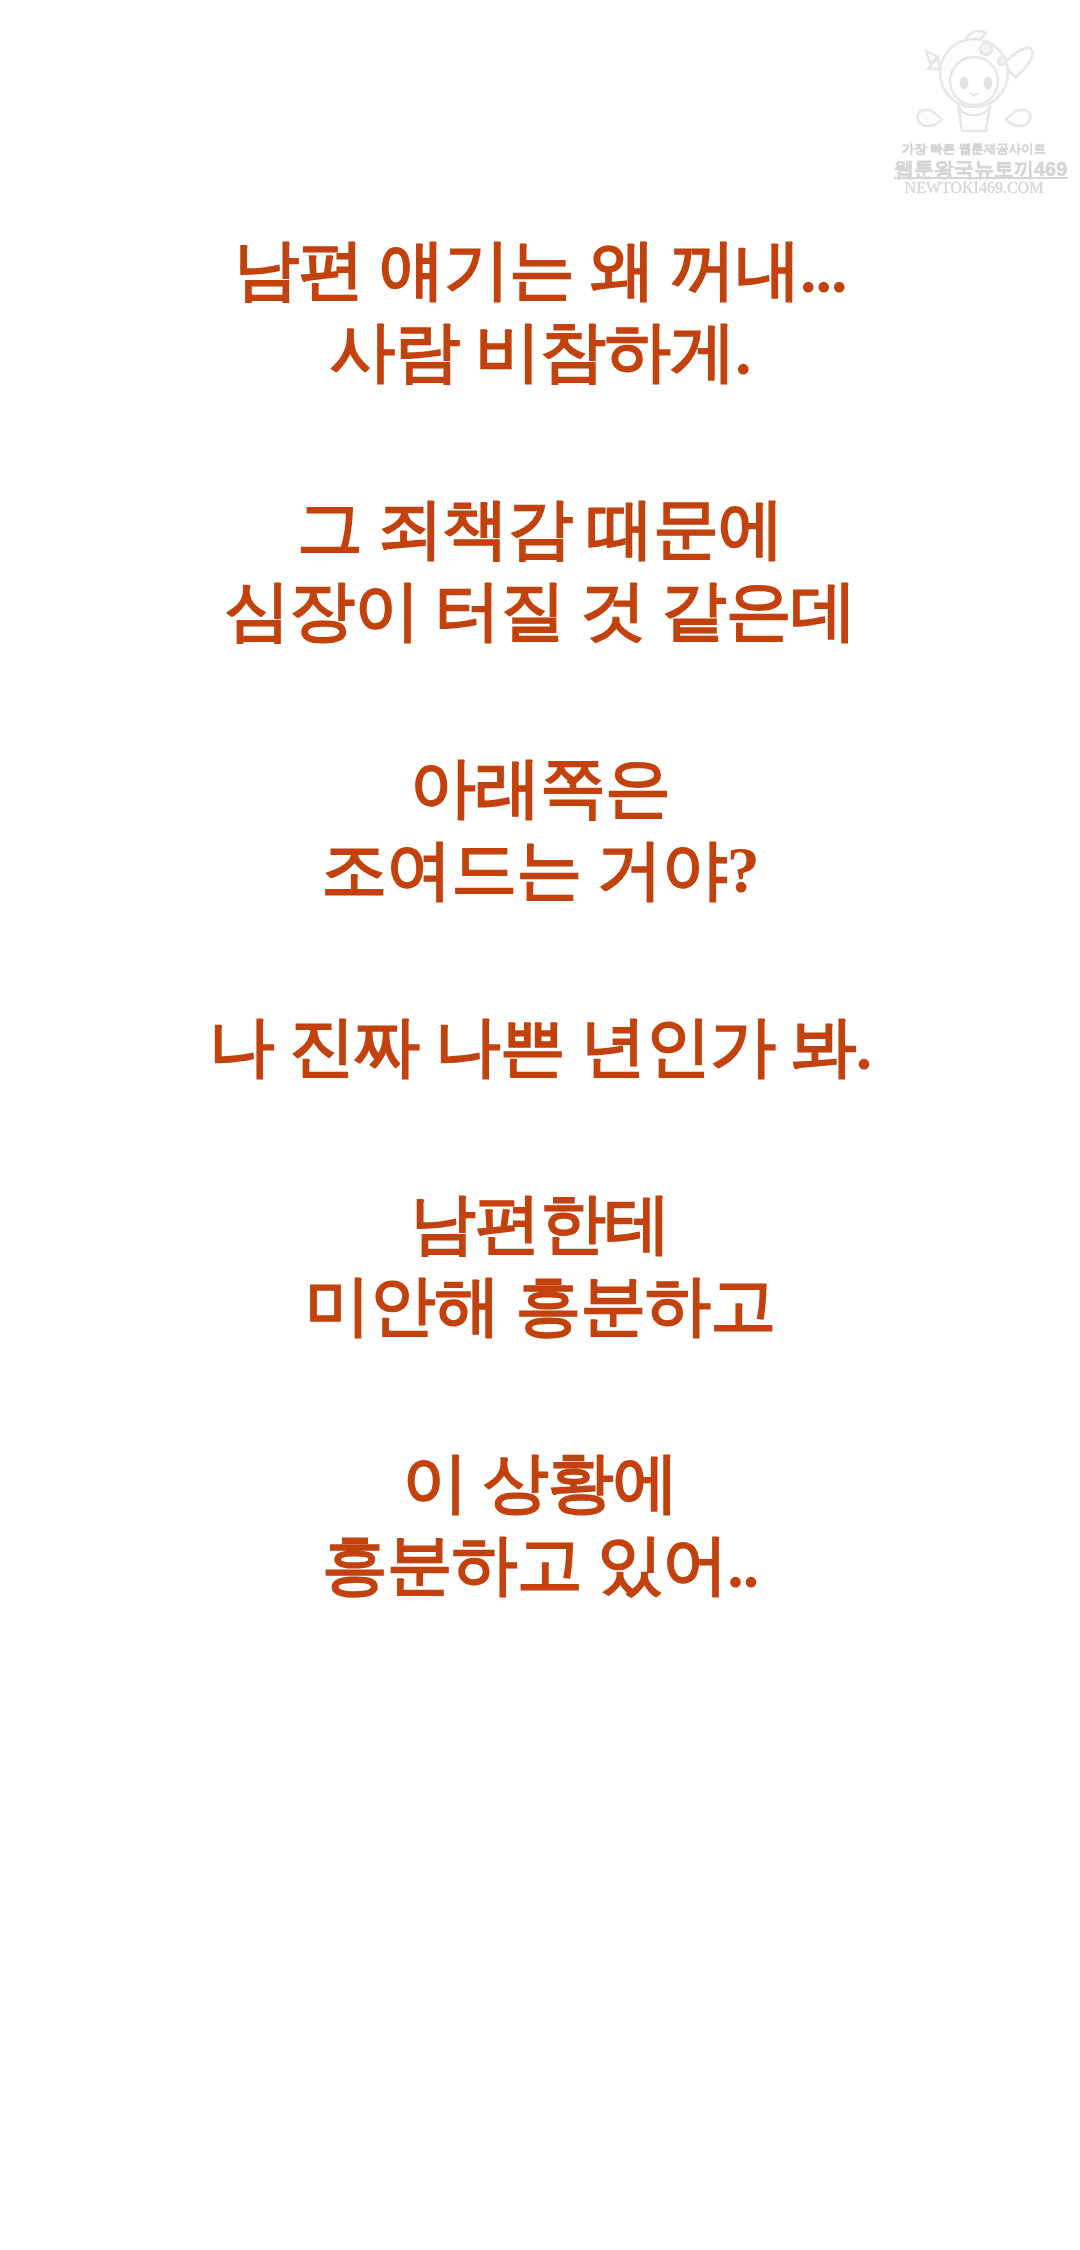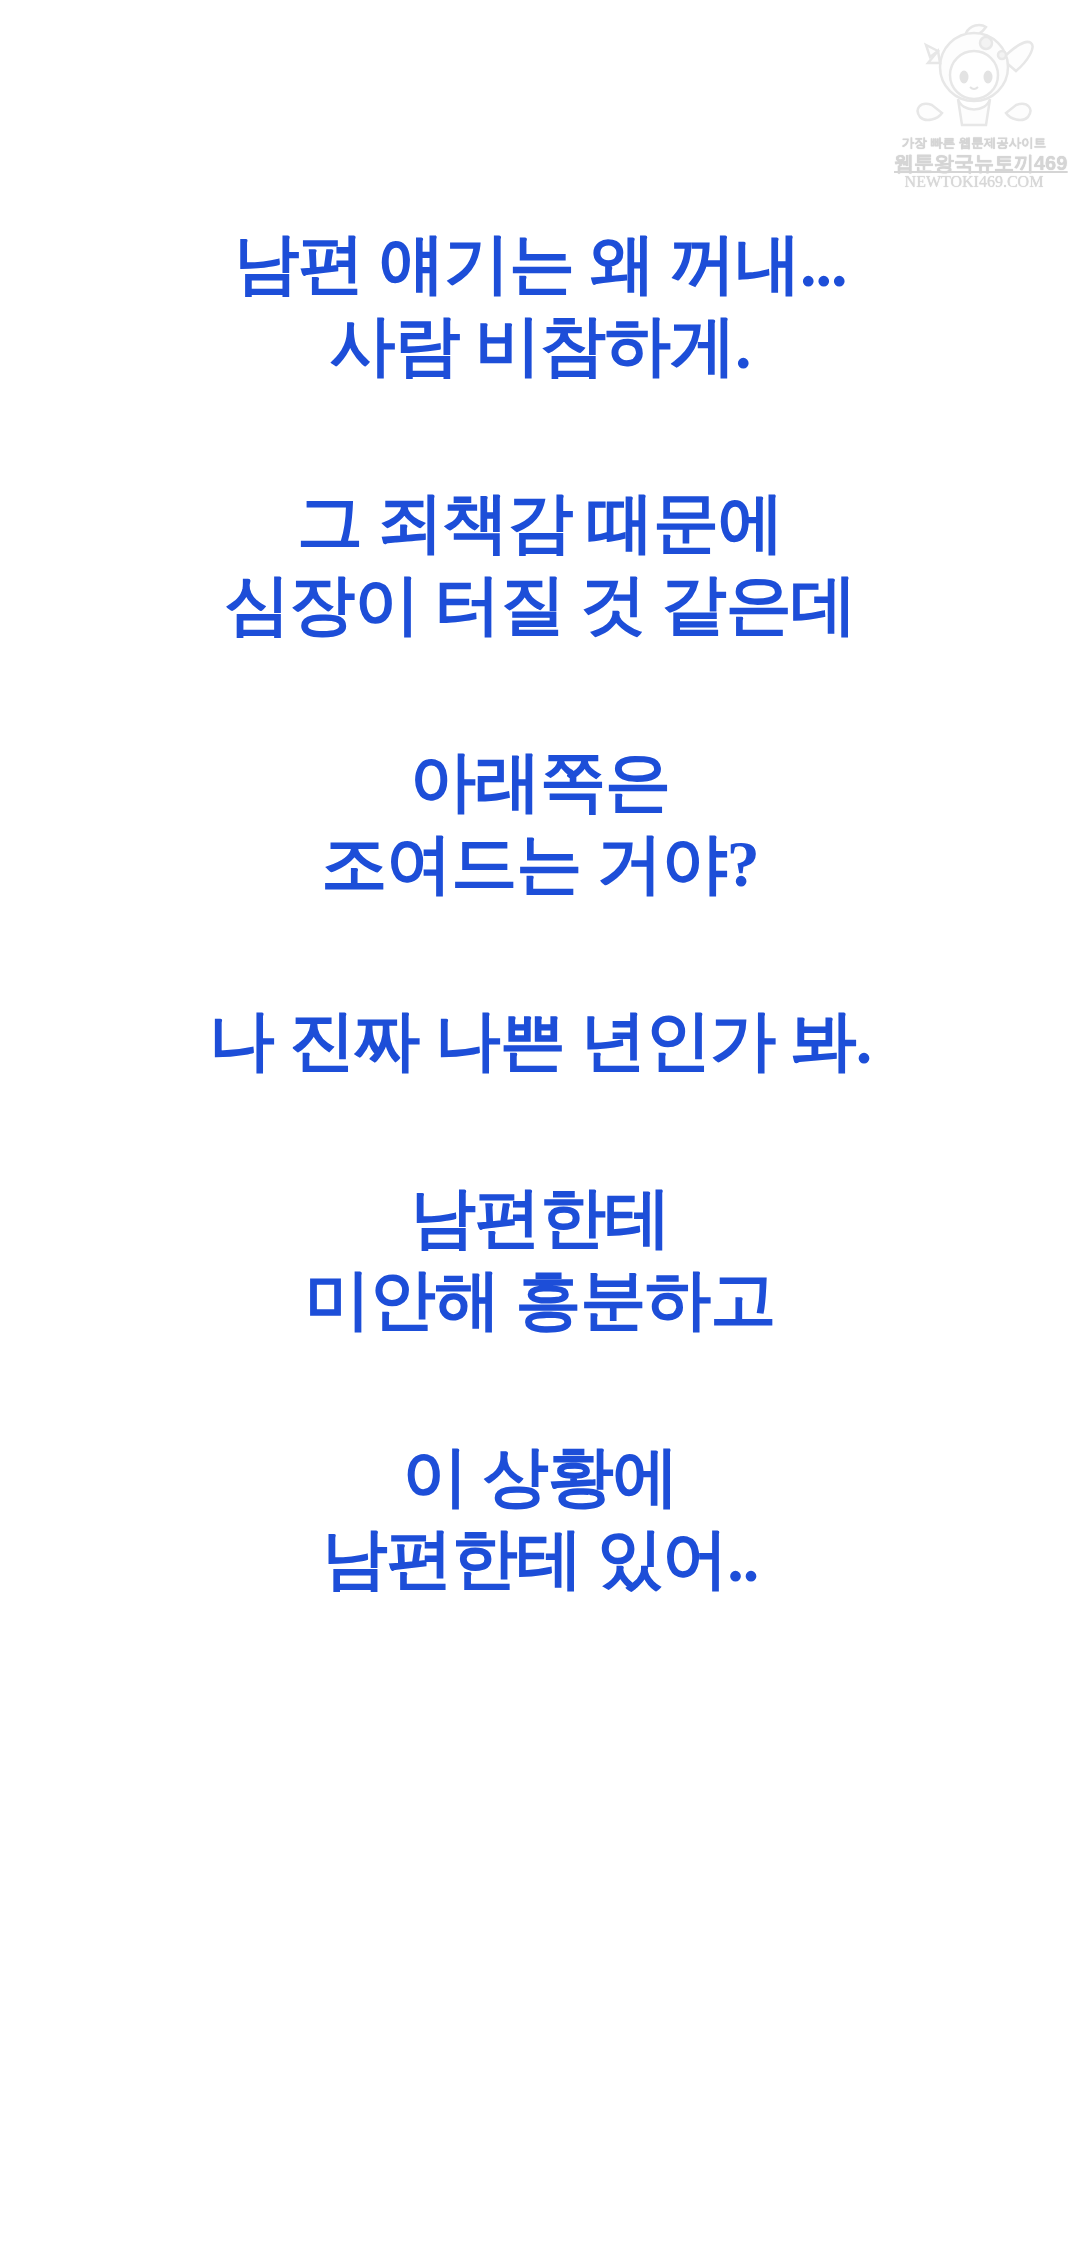--- a/index.html
+++ b/index.html
@@ -1,21 +1,21 @@
 <!DOCTYPE html>
 <html><head>
 <meta charset="utf-8">
 <style>
   * { margin: 0; padding: 0; box-sizing: border-box; }
   html, body { background: #ffffff; }
   .page {
     position: relative;
     width: 1080px;
     height: 1772px;
-    margin: 7px auto;
+    margin: 13px auto;
     background: #ffffff;
     overflow: hidden;
     font-family: "Liberation Serif", "DejaVu Serif", serif;
   }
 
   
   .watermark {
     position: absolute;
     top: 14px;
     right: 26px;
@@ -54,21 +54,21 @@
     white-space: nowrap;
   }
 
   
   .monologue {
     position: absolute;
     top: 216px;
     left: 0;
     width: 1080px;
     text-align: center;
-    color: #1d4ed8;
+    color: #c2410c;
   }
   .speech-block {
     font-size: 66px;
     line-height: 82px;
     font-weight: 600;
     letter-spacing: -1px;
     margin-bottom: 95px;
     white-space: nowrap;
   }
   .dialogue-line { display: block; }
@@ -134,17 +134,17 @@
       <span class="dialogue-line">나 진짜 나쁜 년인가 봐.</span>
     </p>
 
     <p class="speech-block">
       <span class="dialogue-line">남편한테</span>
       <span class="dialogue-line">미안해 흥분하고</span>
     </p>
 
     <p class="speech-block">
       <span class="dialogue-line">이 상황에</span>
-      <span class="dialogue-line">남편한테 있어..</span>
+      <span class="dialogue-line">흥분하고 있어..</span>
     </p>
 
   </div>
 </div>
 
 </body></html>

